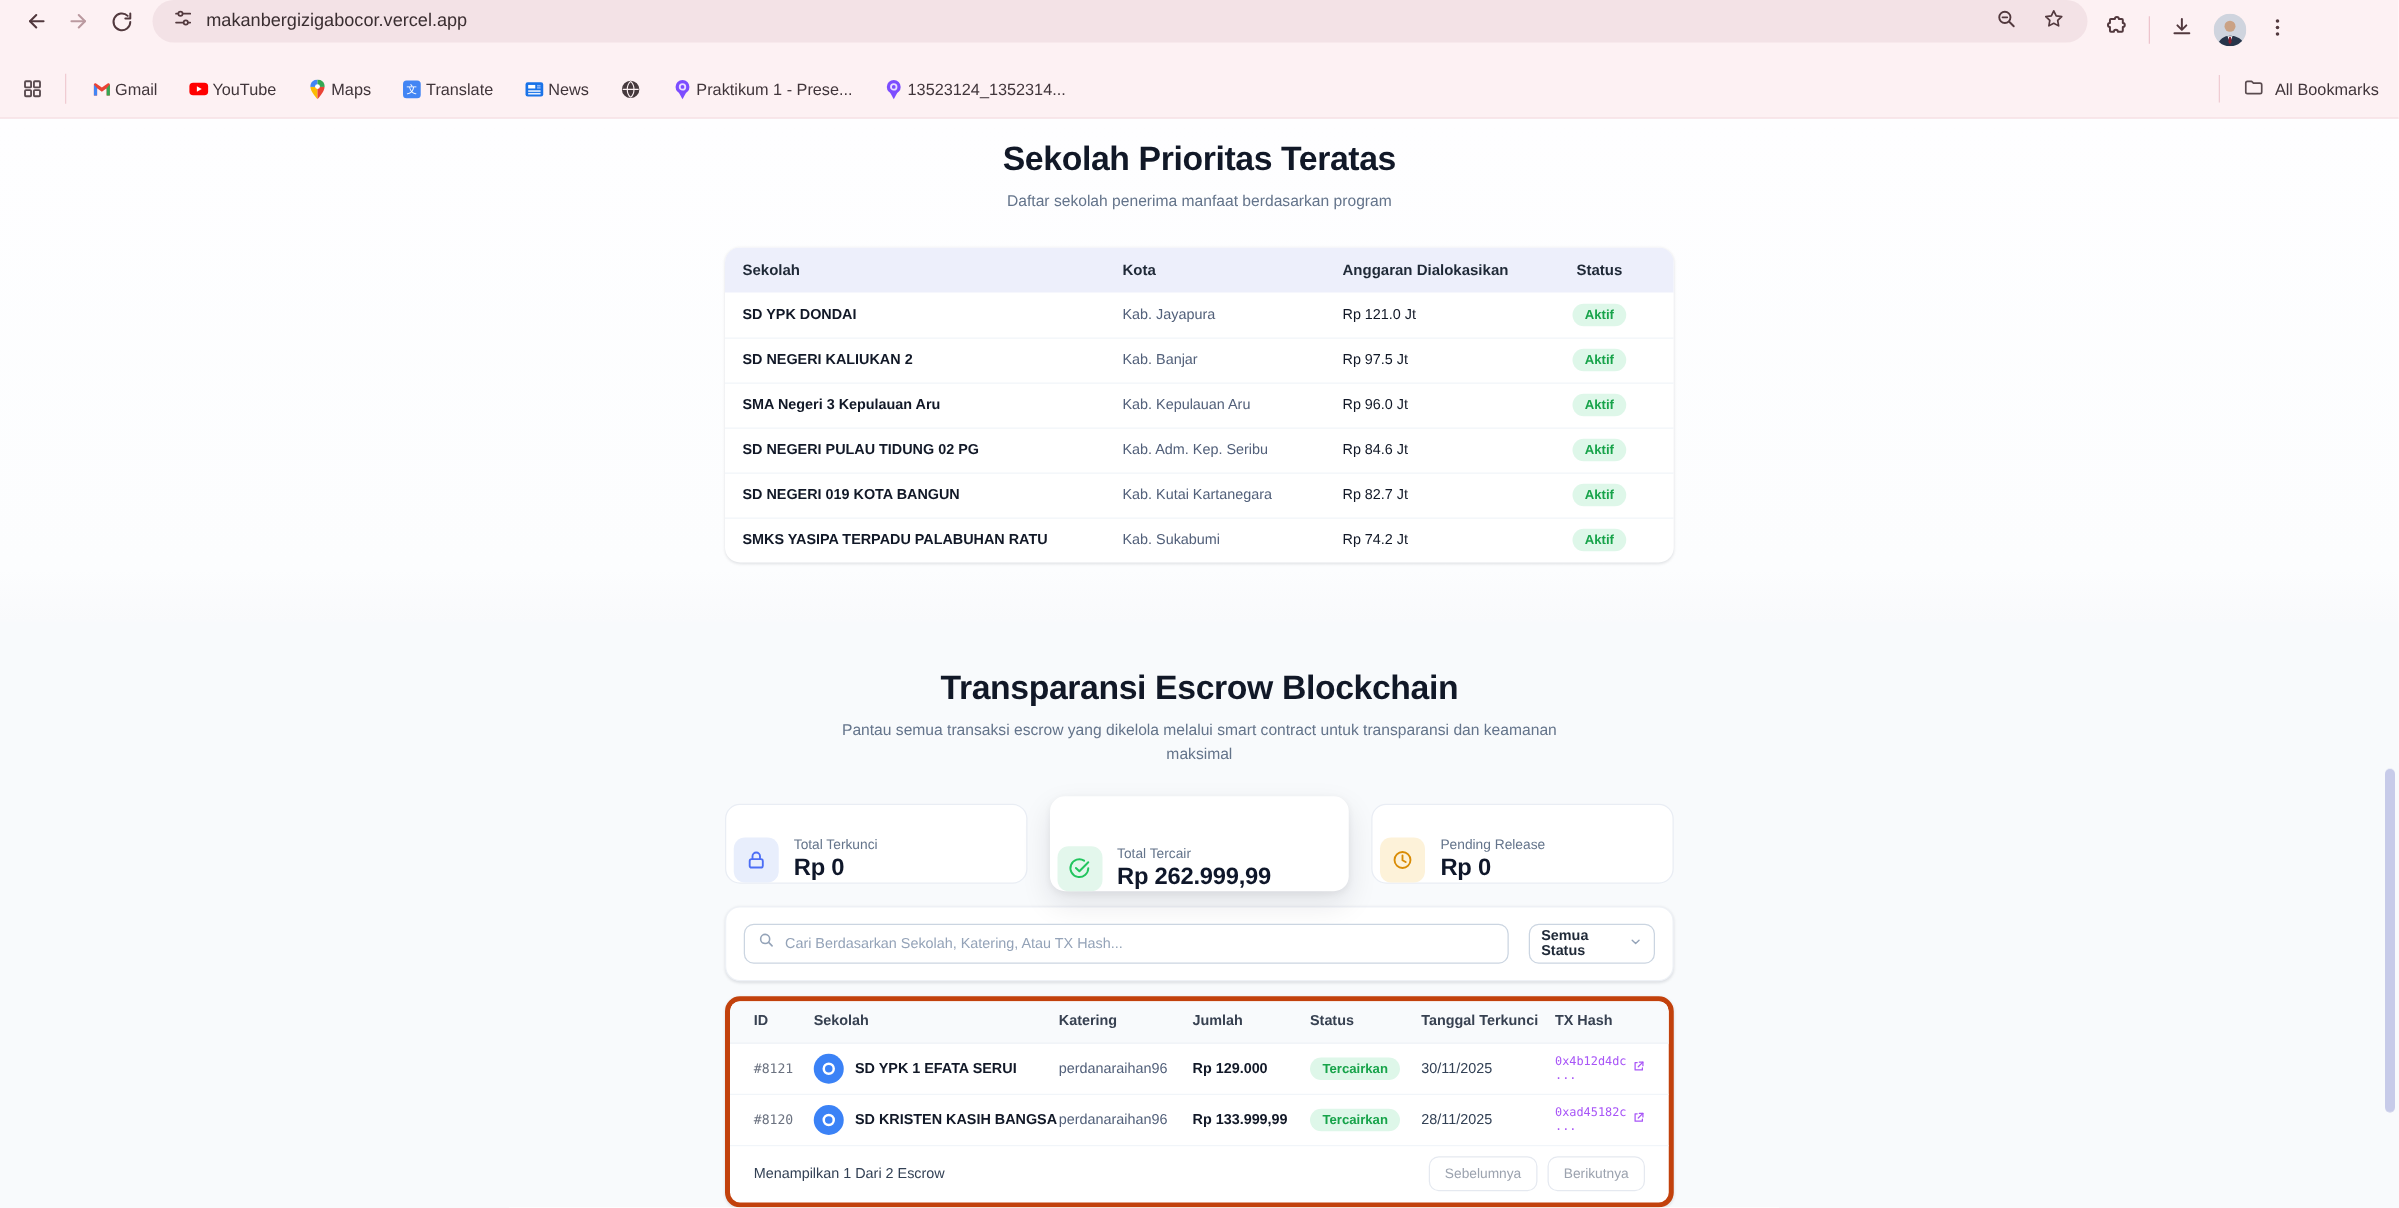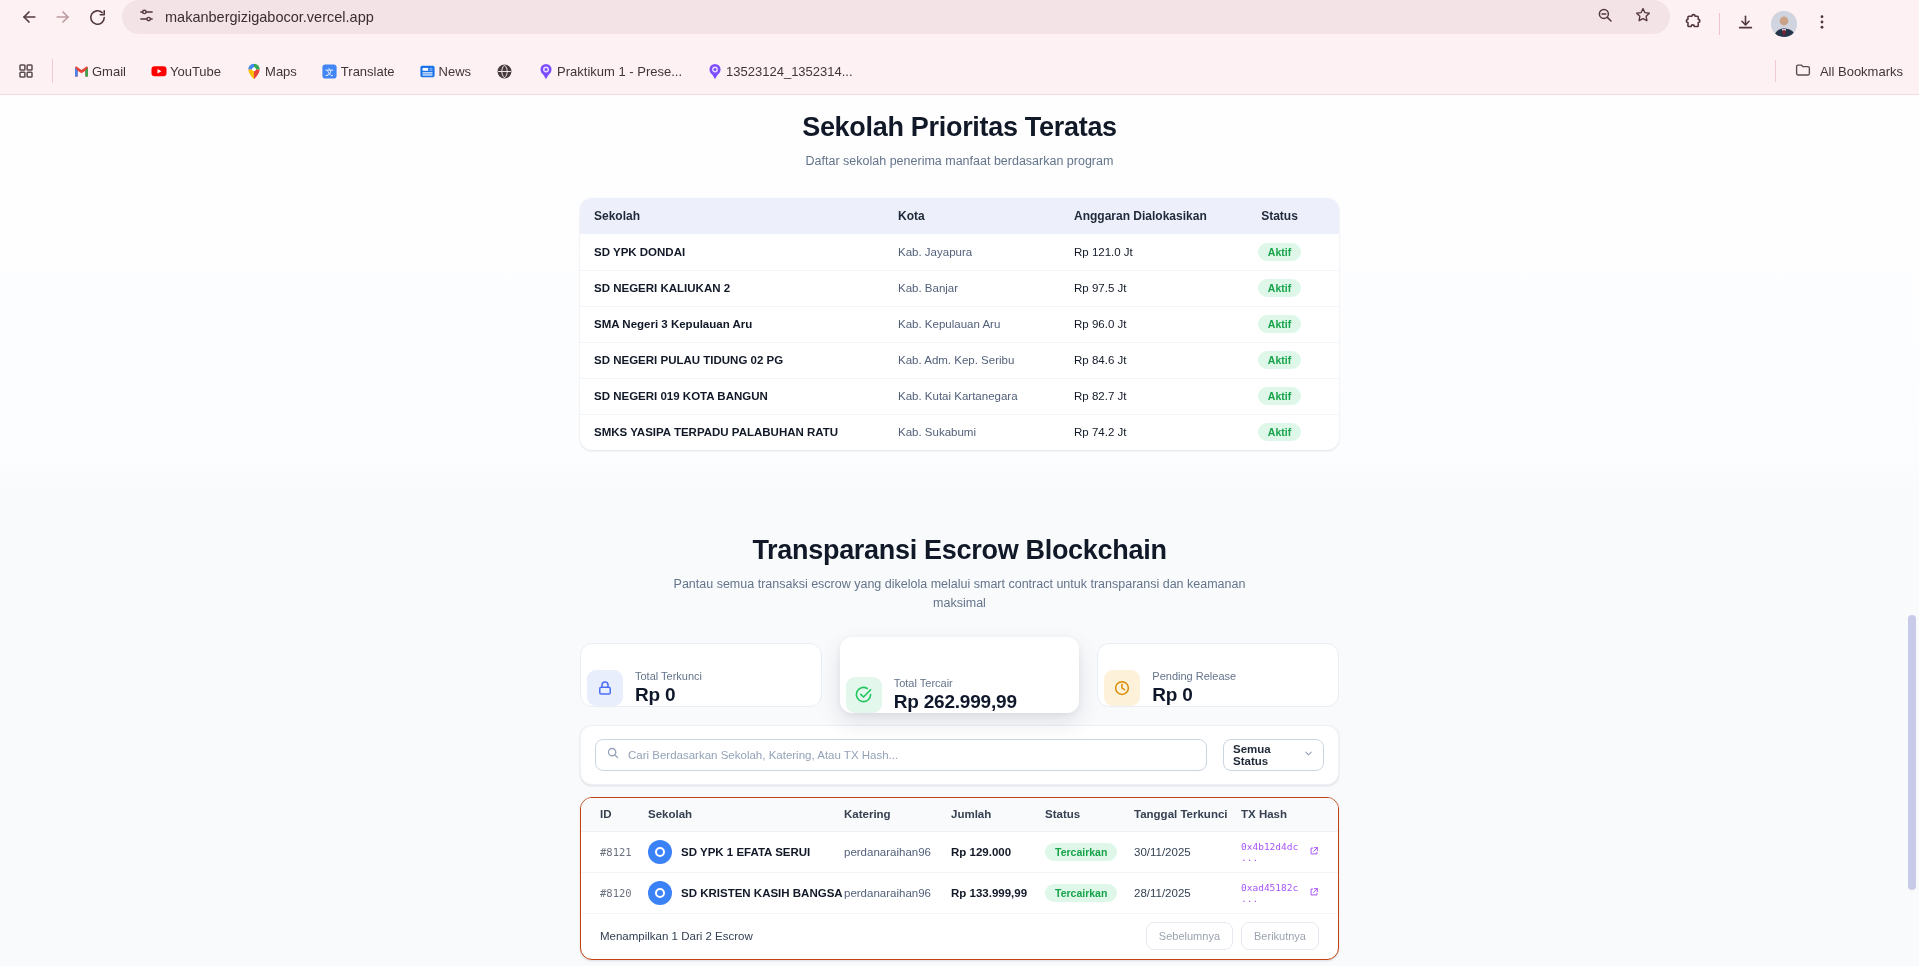--- a/index.html
+++ b/index.html
@@ -57,21 +57,21 @@
   .stat-label { font-size:11px; color:#64748b; }
   .stat-value { font-size:19px; font-weight:700; color:#0f172a; margin-top:2px; letter-spacing:-0.2px; }
 
   
   .filter-card { margin-top:11px; height:60px; display:flex; align-items:center; gap:16px; padding:0 14px; border:1px solid #eef1f6; }
   .search-box { flex:1; height:32px; border:1px solid #cbd5e1; border-radius:8px; display:flex; align-items:center; gap:8px; padding:0 10px; background:#fff; }
   .search-box .ph { font-size:11.5px; color:#94a3b8; white-space:nowrap; }
   .select-box { width:101px; height:32px; border:1px solid #cbd5e1; border-radius:8px; display:flex; align-items:center; justify-content:space-between; padding:0 9px; background:#fff; font-size:11.5px; color:#1f2937; font-weight:600; }
 
   
-  .t2 { margin-top:9px; border:1px solid #c2410c; }
+  .t2 { margin-top:9px; border:4px solid #c2410c; }
   .t2-row { display:grid; grid-template-columns:48px 196px 107px 94px 89px 107px 1fr; align-items:center; padding:0 19px; }
   .t2-head { height:34px; background:#f8fafc; font-size:11.5px; font-weight:700; color:#374151; border-bottom:1px solid #eef2f6; }
   .t2-body .t2-row { height:41px; border-bottom:1px solid #f1f5f9; font-size:11.5px; }
   .cell-id { font-family:"DejaVu Sans Mono", monospace; font-size:10.5px; color:#6b7280; }
   .cell-sek { display:flex; align-items:center; gap:9px; font-weight:700; font-size:11.5px; color:#111827; }
   .sch-avatar { width:24px; height:24px; border-radius:50%; background:#3b82f6; display:flex; align-items:center; justify-content:center; flex:none; }
   .sch-avatar i { display:block; width:10px; height:10px; border:2.5px solid #fff; border-radius:50%; }
   .cell-kat { color:#52607a; }
   .cell-jml { font-weight:700; color:#111827; }
   .cell-tgl { color:#334155; }

